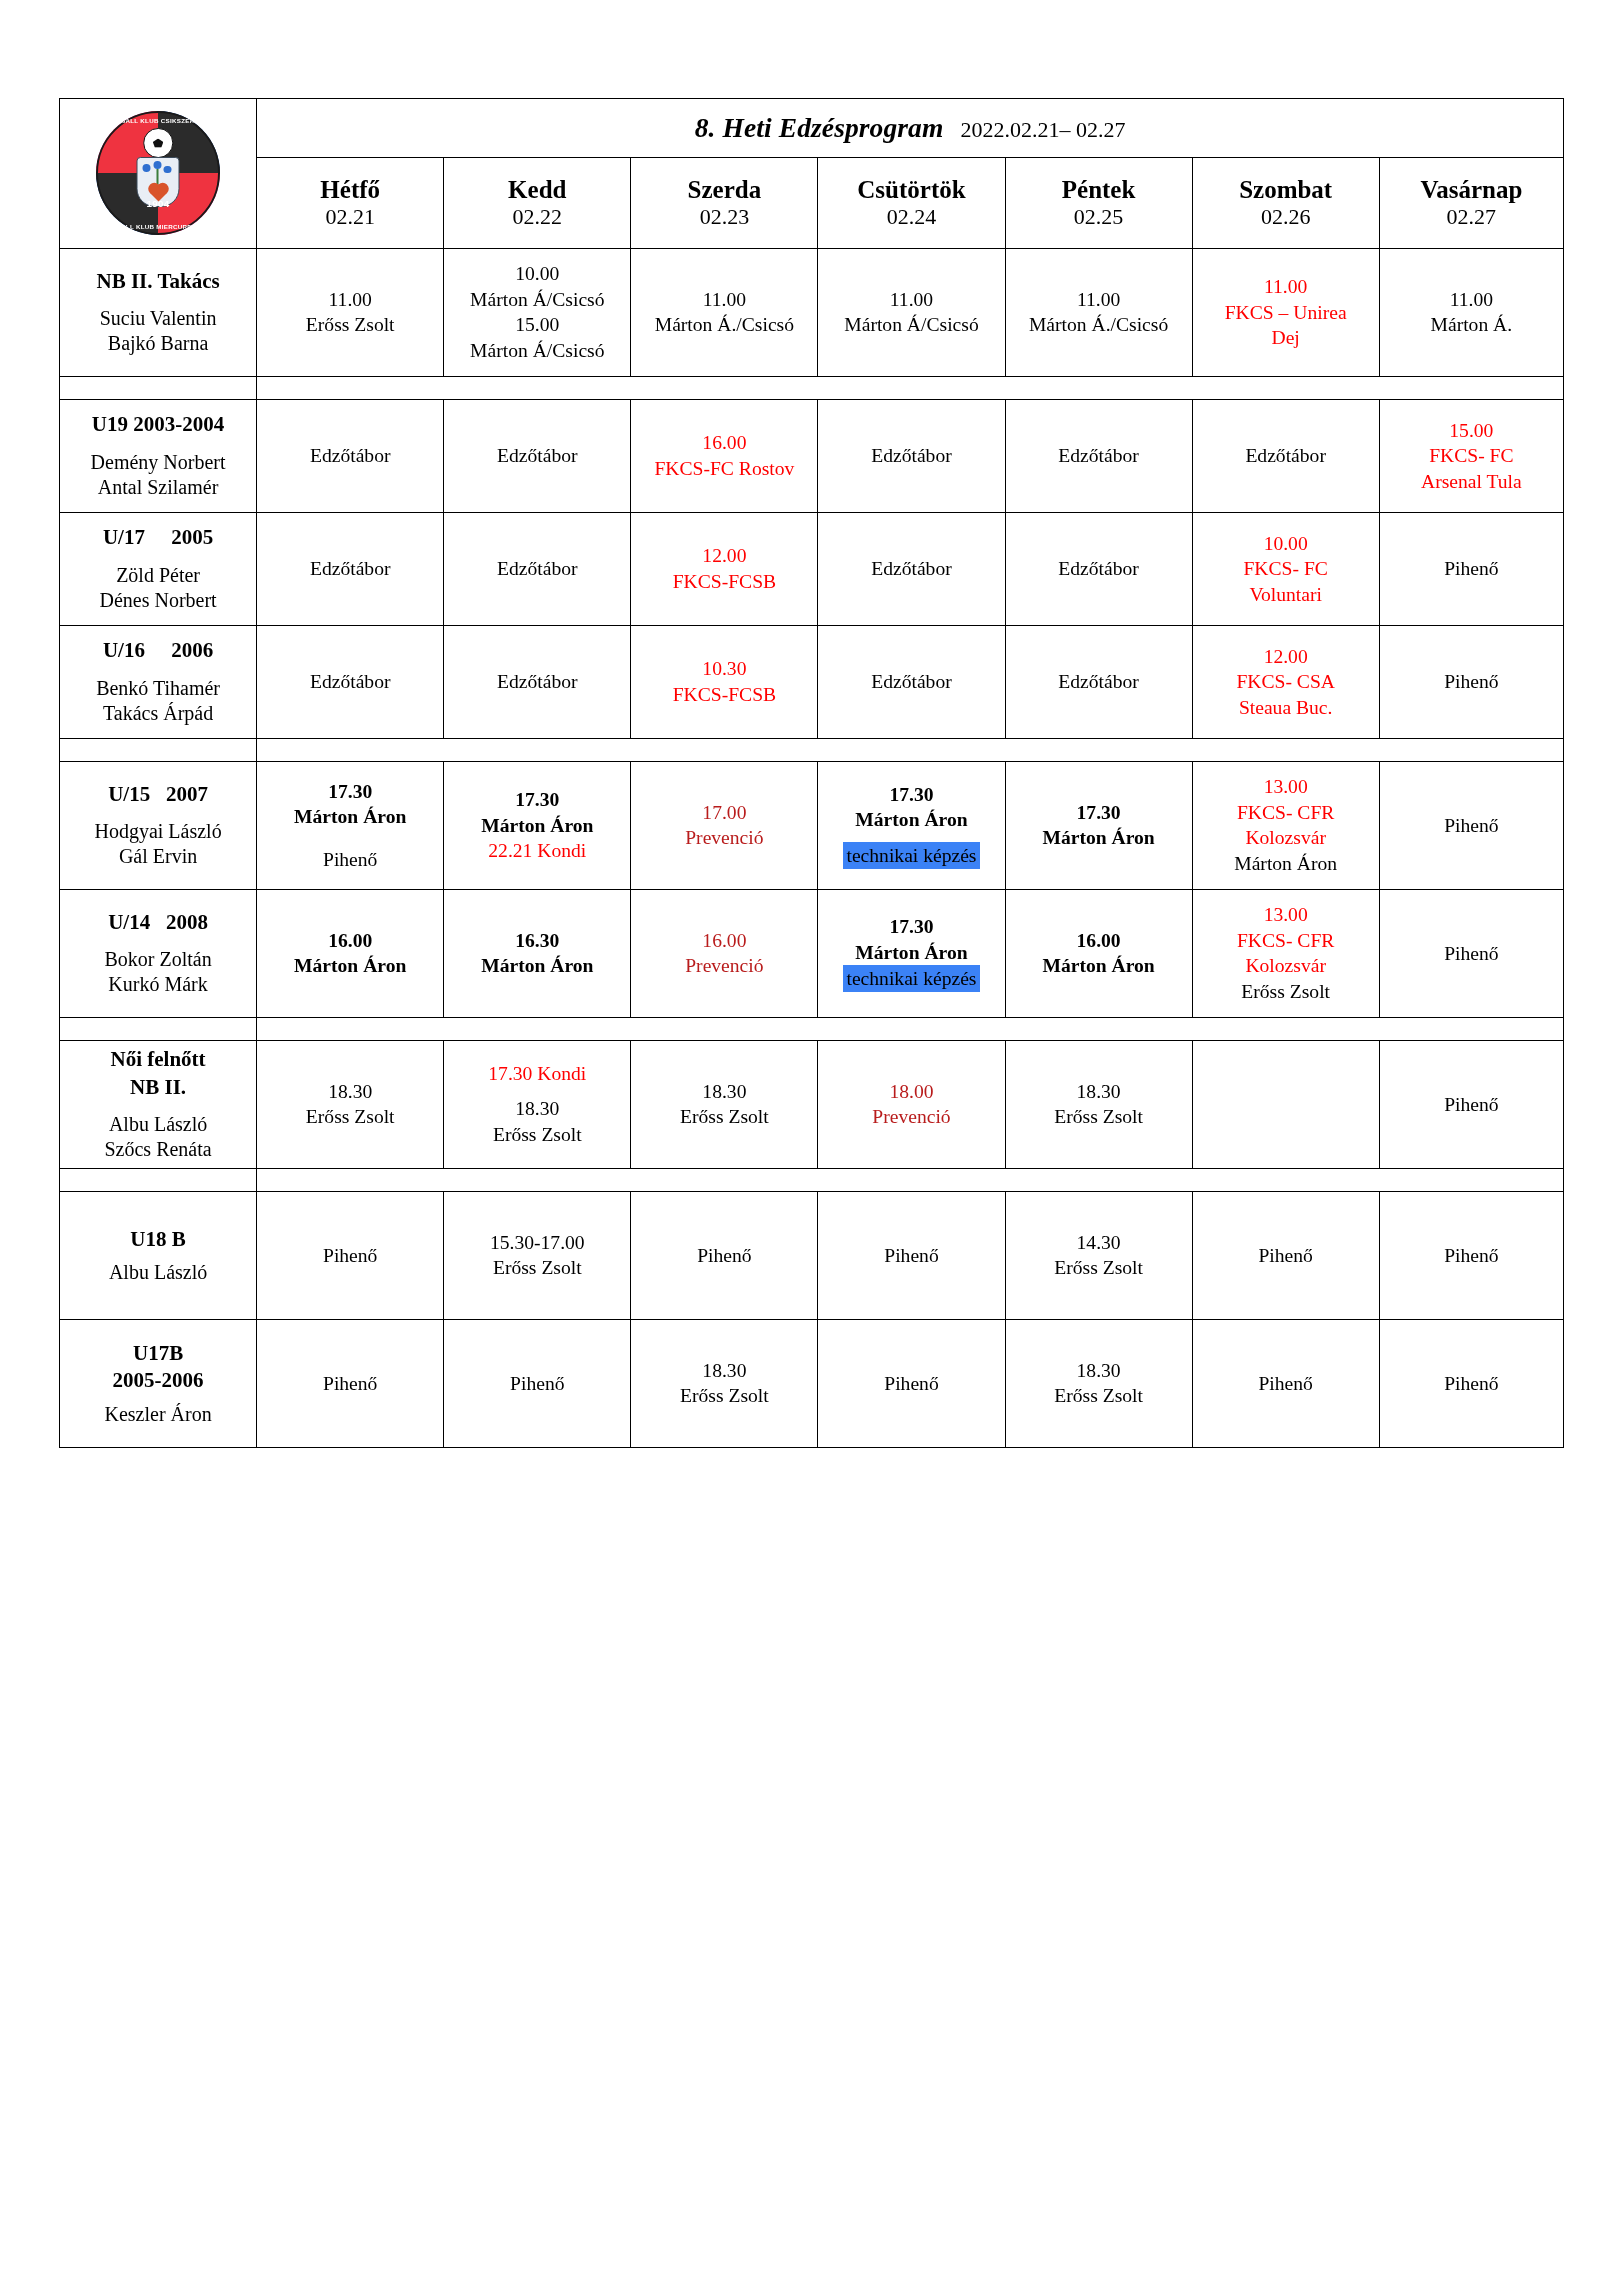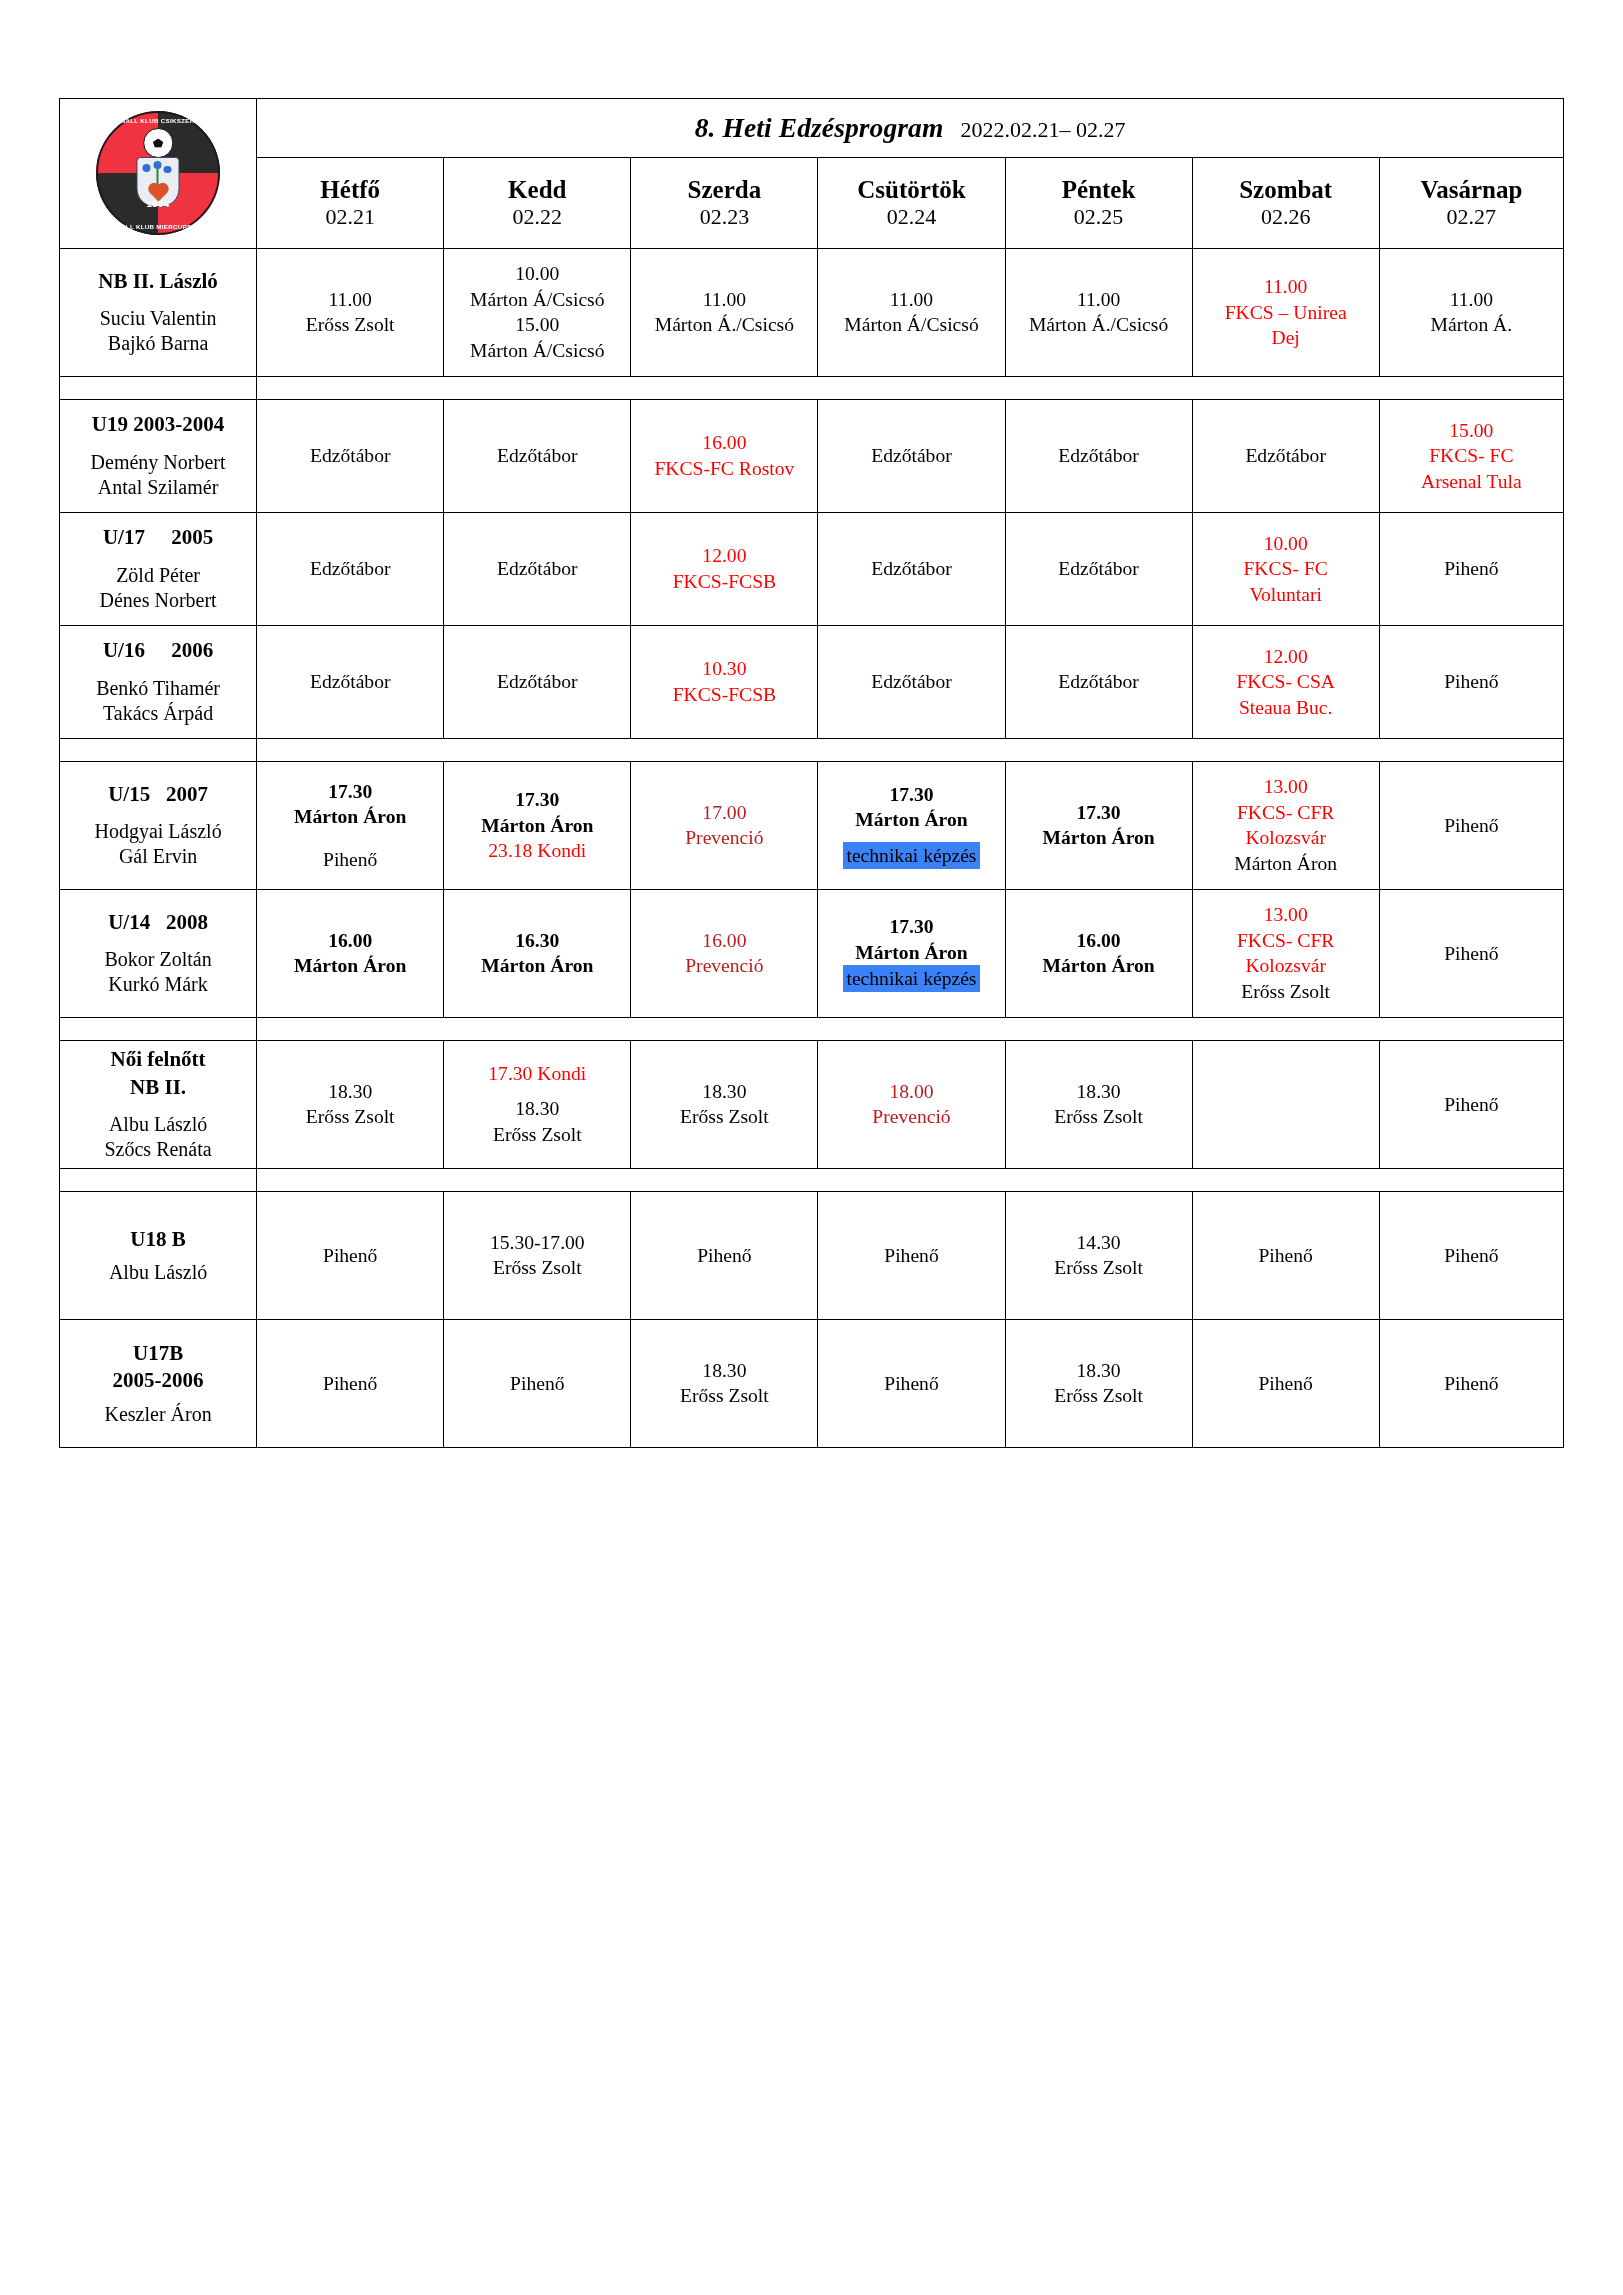--- a/index.html
+++ b/index.html
@@ -163,21 +163,21 @@
             <div class="dayname">Szombat</div>
             <div class="daydate">02.26</div>
           </td>
           <td class="dayhead">
             <div class="dayname">Vasárnap</div>
             <div class="daydate">02.27</div>
           </td>
         </tr>
     <tr class="r-tall">
           <td class="team-cell">
-            <span class="team-name">NB II. László</span>
+            <span class="team-name">NB II. Takács</span>
             <span class="coach">Suciu Valentin</span>
             <span class="coach">Bajkó Barna</span>
           </td>
           <td class="cell">
             <span class="ln">11.00</span>
             <span class="ln">Erőss Zsolt</span>
           </td>
           <td class="cell">
             <span class="ln">10.00</span>
             <span class="ln">Márton Á/Csicsó</span>
@@ -315,21 +315,21 @@
           </td>
           <td class="cell">
             <span class="ln b">17.30</span>
             <span class="ln b">Márton Áron</span>
             <span class="gap"></span>
             <span class="ln">Pihenő</span>
           </td>
           <td class="cell">
             <span class="ln b">17.30</span>
             <span class="ln b">Márton Áron</span>
-            <span class="ln red">23.18 Kondi</span>
+            <span class="ln red">22.21 Kondi</span>
           </td>
           <td class="cell">
             <span class="ln purple">17.00</span>
             <span class="ln purple">Prevenció</span>
           </td>
           <td class="cell">
             <span class="ln b">17.30</span>
             <span class="ln b">Márton Áron</span>
             <span class="gap-sm"></span>
             <span class="ln"><span class="hl">technikai képzés</span></span>

